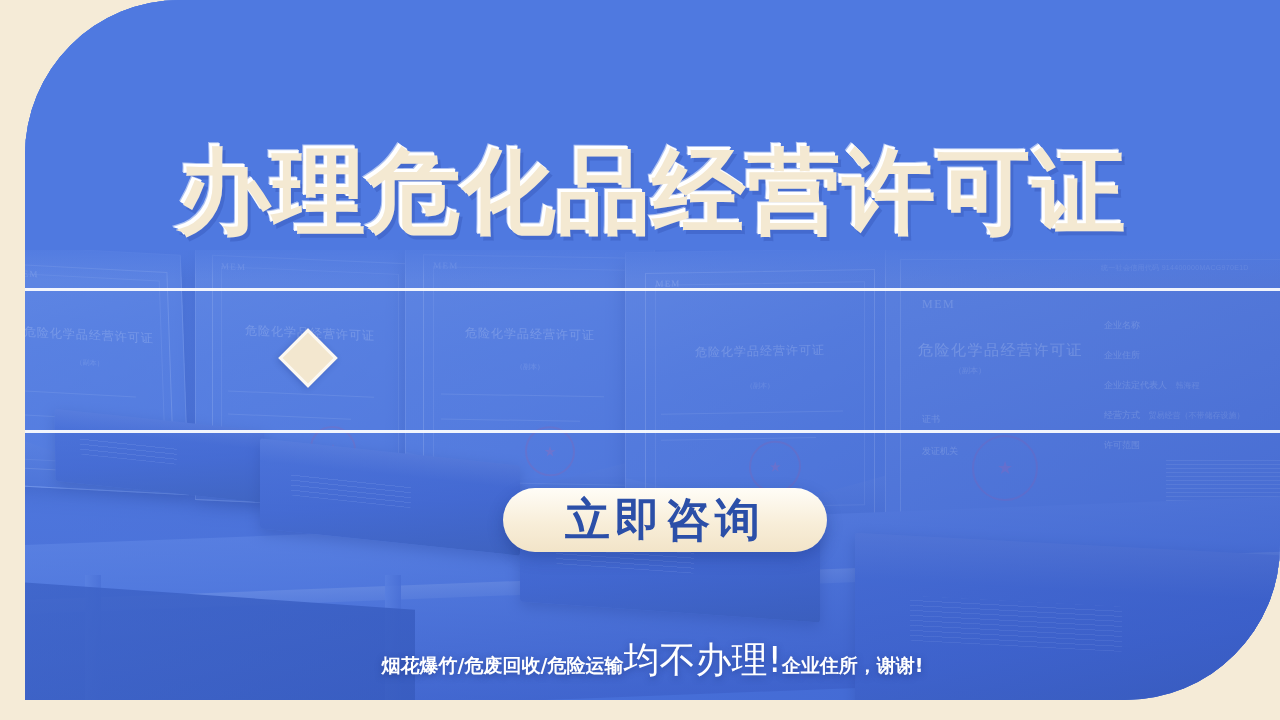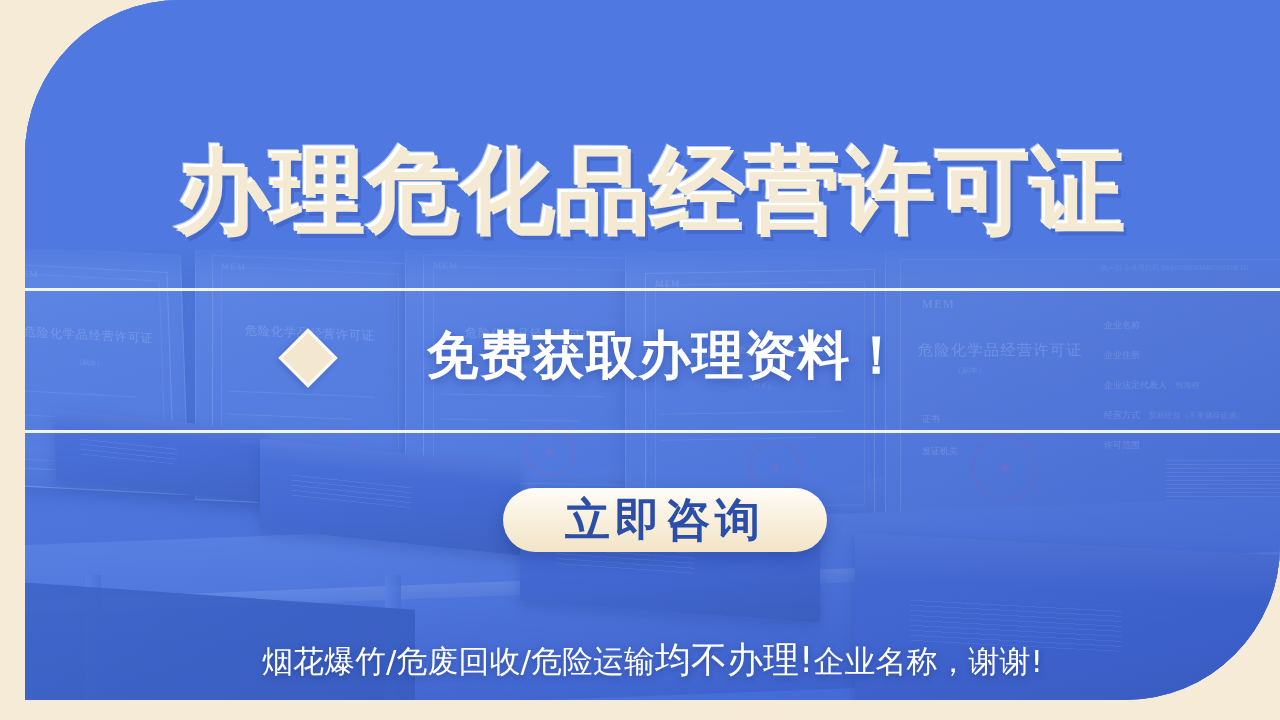--- a/index.html
+++ b/index.html
@@ -285,22 +285,22 @@
   #disclaimer {
     position:absolute;
     left:0; right:0; top:636px;
     text-align:center;
     color:#ffffff;
     white-space:nowrap;
     font-family:"DejaVu Sans", "Liberation Sans", sans-serif;
     text-shadow:0 2px 6px rgba(25,45,120,.50);
   }
   #disclaimer .small {
-    font-size:31px;
-    font-weight:normal;
+    font-size:19px;
+    font-weight:bold;
     letter-spacing:0px;
     vertical-align:baseline;
   }
   #disclaimer .big {
     font-size:36px;
     font-weight:normal;
     letter-spacing:0px;
     vertical-align:baseline;
   }
 </style>
@@ -437,22 +437,21 @@
       <div class="tint-top-fade"></div>
     </div>
 
     <div class="rule" id="rule-top"></div>
     <div class="rule" id="rule-bottom"></div>
 
     <h1 id="headline">办理危化品经营许可证</h1>
 
     <div id="diamond"></div>
 
-    <h2 id="subheadline">免费获取办理资料！</h2>
 
     <button id="cta-button">立即咨询</button>
 
     <div id="disclaimer">
-      <span class="small">烟花爆竹/危废回收/危险运输</span><span class="big">均不办理!</span><span class="small">企业名称，谢谢!</span>
+      <span class="small">烟花爆竹/危废回收/危险运输</span><span class="big">均不办理!</span><span class="small">企业住所，谢谢!</span>
     </div>
 
   </div>
 </div>
 
 </body></html>

